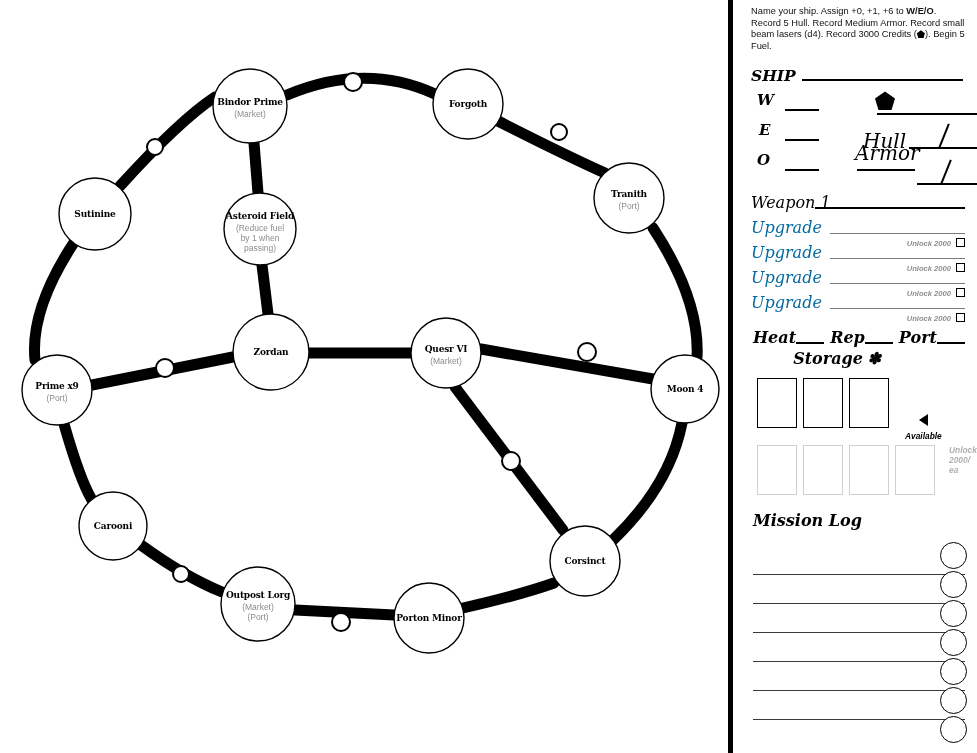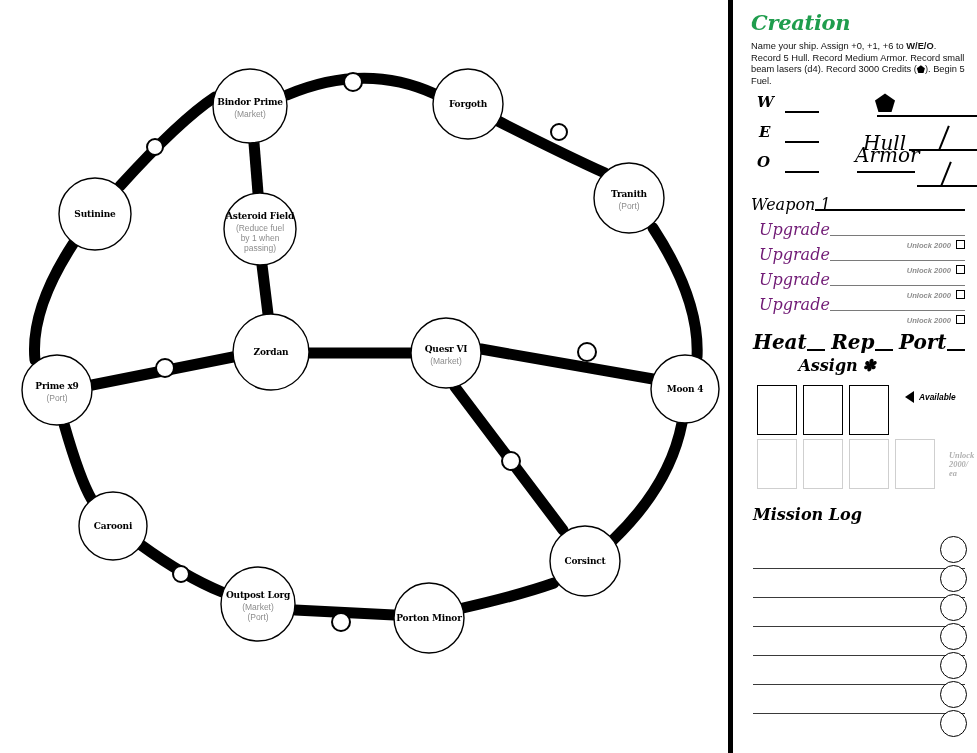--- a/index.html
+++ b/index.html
@@ -46,43 +46,43 @@
         clip-path:polygon(50% 0%,100% 38%,82% 100%,18% 100%,0% 38%);}
   .stat-lbl{position:absolute;font-family:"DejaVu Serif",serif;font-style:italic;font-weight:normal;font-size:20px;}
   .stat-rule{position:absolute;border-bottom:2px solid #000;}
   .slash{position:absolute;width:2px;height:26px;background:#000;transform:rotate(22deg);}
 
   
   #weapons{margin:0 6px 0 8px;position:relative;}
   .wrow{position:relative;height:25px;}
   .wlabel{position:absolute;left:0;top:2px;font-family:"DejaVu Serif",serif;
           font-style:italic;font-weight:normal;font-size:16px;color:#000;}
-  .wlabel.grey{color:#701a75;margin-left:8px;}
+  .wlabel.grey{color:#0369a1;}
   .wline{position:absolute;right:0;bottom:7px;}
   .unlock{position:absolute;right:14px;bottom:-7px;font-size:7.6px;color:#8e8e8e;
           font-family:"Liberation Sans",sans-serif;font-weight:bold;font-style:italic;}
   .ubox{position:absolute;right:0;bottom:-6px;width:7px;height:7px;border:1.6px solid #000;}
 
   
   #hrf{display:flex;align-items:flex-end;margin:12px 0 0 10px;gap:0;}
-  #hrf .hdr{font-size:20px;}
+  #hrf .hdr{font-size:16px;}
   .blank{display:inline-block;border-bottom:2px solid #000;width:34px;margin:0 6px 3px 0;}
 
   #storage-title{text-align:center;margin:2px 40px 0 0;}
   #storage-title .hdr{font-size:16px;}
   .star{font-size:13px;}
 
   #boxes-a{display:flex;gap:6px;margin:10px 0 0 14px;align-items:flex-start;}
   .sbox{width:38px;height:48px;border:1.6px solid #000;background:#fff;}
   .sbox.grey{border-color:#cfcfcf;}
-  #avail{display:flex;align-items:center;gap:5px;margin-left:10px;margin-top:6px;}
+  #avail{display:flex;align-items:center;gap:5px;margin-left:10px;margin-top:36px;flex-direction:column;}
   .tri{width:0;height:0;border-top:6px solid transparent;border-bottom:6px solid transparent;
        border-right:9px solid #000;}
   #avail span{font-size:8.4px;font-weight:bold;font-style:italic;color:#000;}
-  #boxes-b{display:flex;gap:6px;margin:4px 0 0 14px;align-items:center;font-family:Liberation Serif, serif;}
+  #boxes-b{display:flex;gap:6px;margin:4px 0 0 14px;align-items:flex-start;}
   #unlock-ea{font-size:8.4px;font-weight:bold;font-style:italic;color:#b0b0b0;margin-left:8px;}
 
   
   #mlog-title{margin:16px 0 16px 10px;}
   #mlog-title .hdr{font-size:16px;}
   #mlog{position:relative;margin:6px 6px 0 10px;}
   .mrow{position:relative;height:29px;}
   .mline{position:absolute;left:0;right:0;bottom:0;border-bottom:1.6px solid #3a3a3a;}
   .mcirc{position:absolute;right:-2px;bottom:6px;width:25px;height:25px;border-radius:50%;
          border:1.6px solid #000;background:#fff;}
@@ -184,24 +184,27 @@
             <circle cx="429" cy="618" r="35" class="node-circle"></circle>
             <text x="429" y="621" class="node-name">Porton Minor</text>
           </g>
         </g>
     </svg>
   </div>
 
   <div id="sheet">
     <div id="sheet-inner">
 
-      <div class="title">Creation</div>
 
       <p class="intro"><span>Name your ship. Assign +0, +1, +6 to </span><b>W/E/O</b><span>.  Record 5 Hull. Record Medium Armor. Record small beam lasers (d4). Record 3000 Credits (</span><span class="pent"></span><span>). Begin 5 Fuel.</span></p>
 
+      <div id="ship-row">
+        <span class="hdr">SHIP</span>
+        <span class="rule"></span>
+      </div>
 
       <div id="stats">
         <span class="weo" style="left:6px;top:0">W</span>
         <span class="weo-line" style="left:34px;top:18px"></span>
         <span class="weo" style="left:8px;top:30px">E</span>
         <span class="weo-line" style="left:34px;top:48px"></span>
         <span class="weo" style="left:6px;top:60px">O</span>
         <span class="weo-line" style="left:34px;top:78px"></span>
 
         <span class="pentagon-big" style="left:124px;top:0"></span>
@@ -251,21 +254,21 @@
       <div id="hrf">
         <span class="hdr">Heat</span>
         <span class="blank"></span>
         <span class="hdr">Rep</span>
         <span class="blank"></span>
         <span class="hdr">Port</span>
         <span class="blank"></span>
       </div>
 
       <div id="storage-title">
-        <span class="hdr">Assign</span>
+        <span class="hdr">Storage</span>
         <span class="hdr star">✽</span>
       </div>
 
       <div id="boxes-a">
         <div id="avail-boxes" style="display:flex;gap:6px">
             <div class="sbox"></div>
             <div class="sbox"></div>
             <div class="sbox"></div>
           </div>
         <div id="avail">

